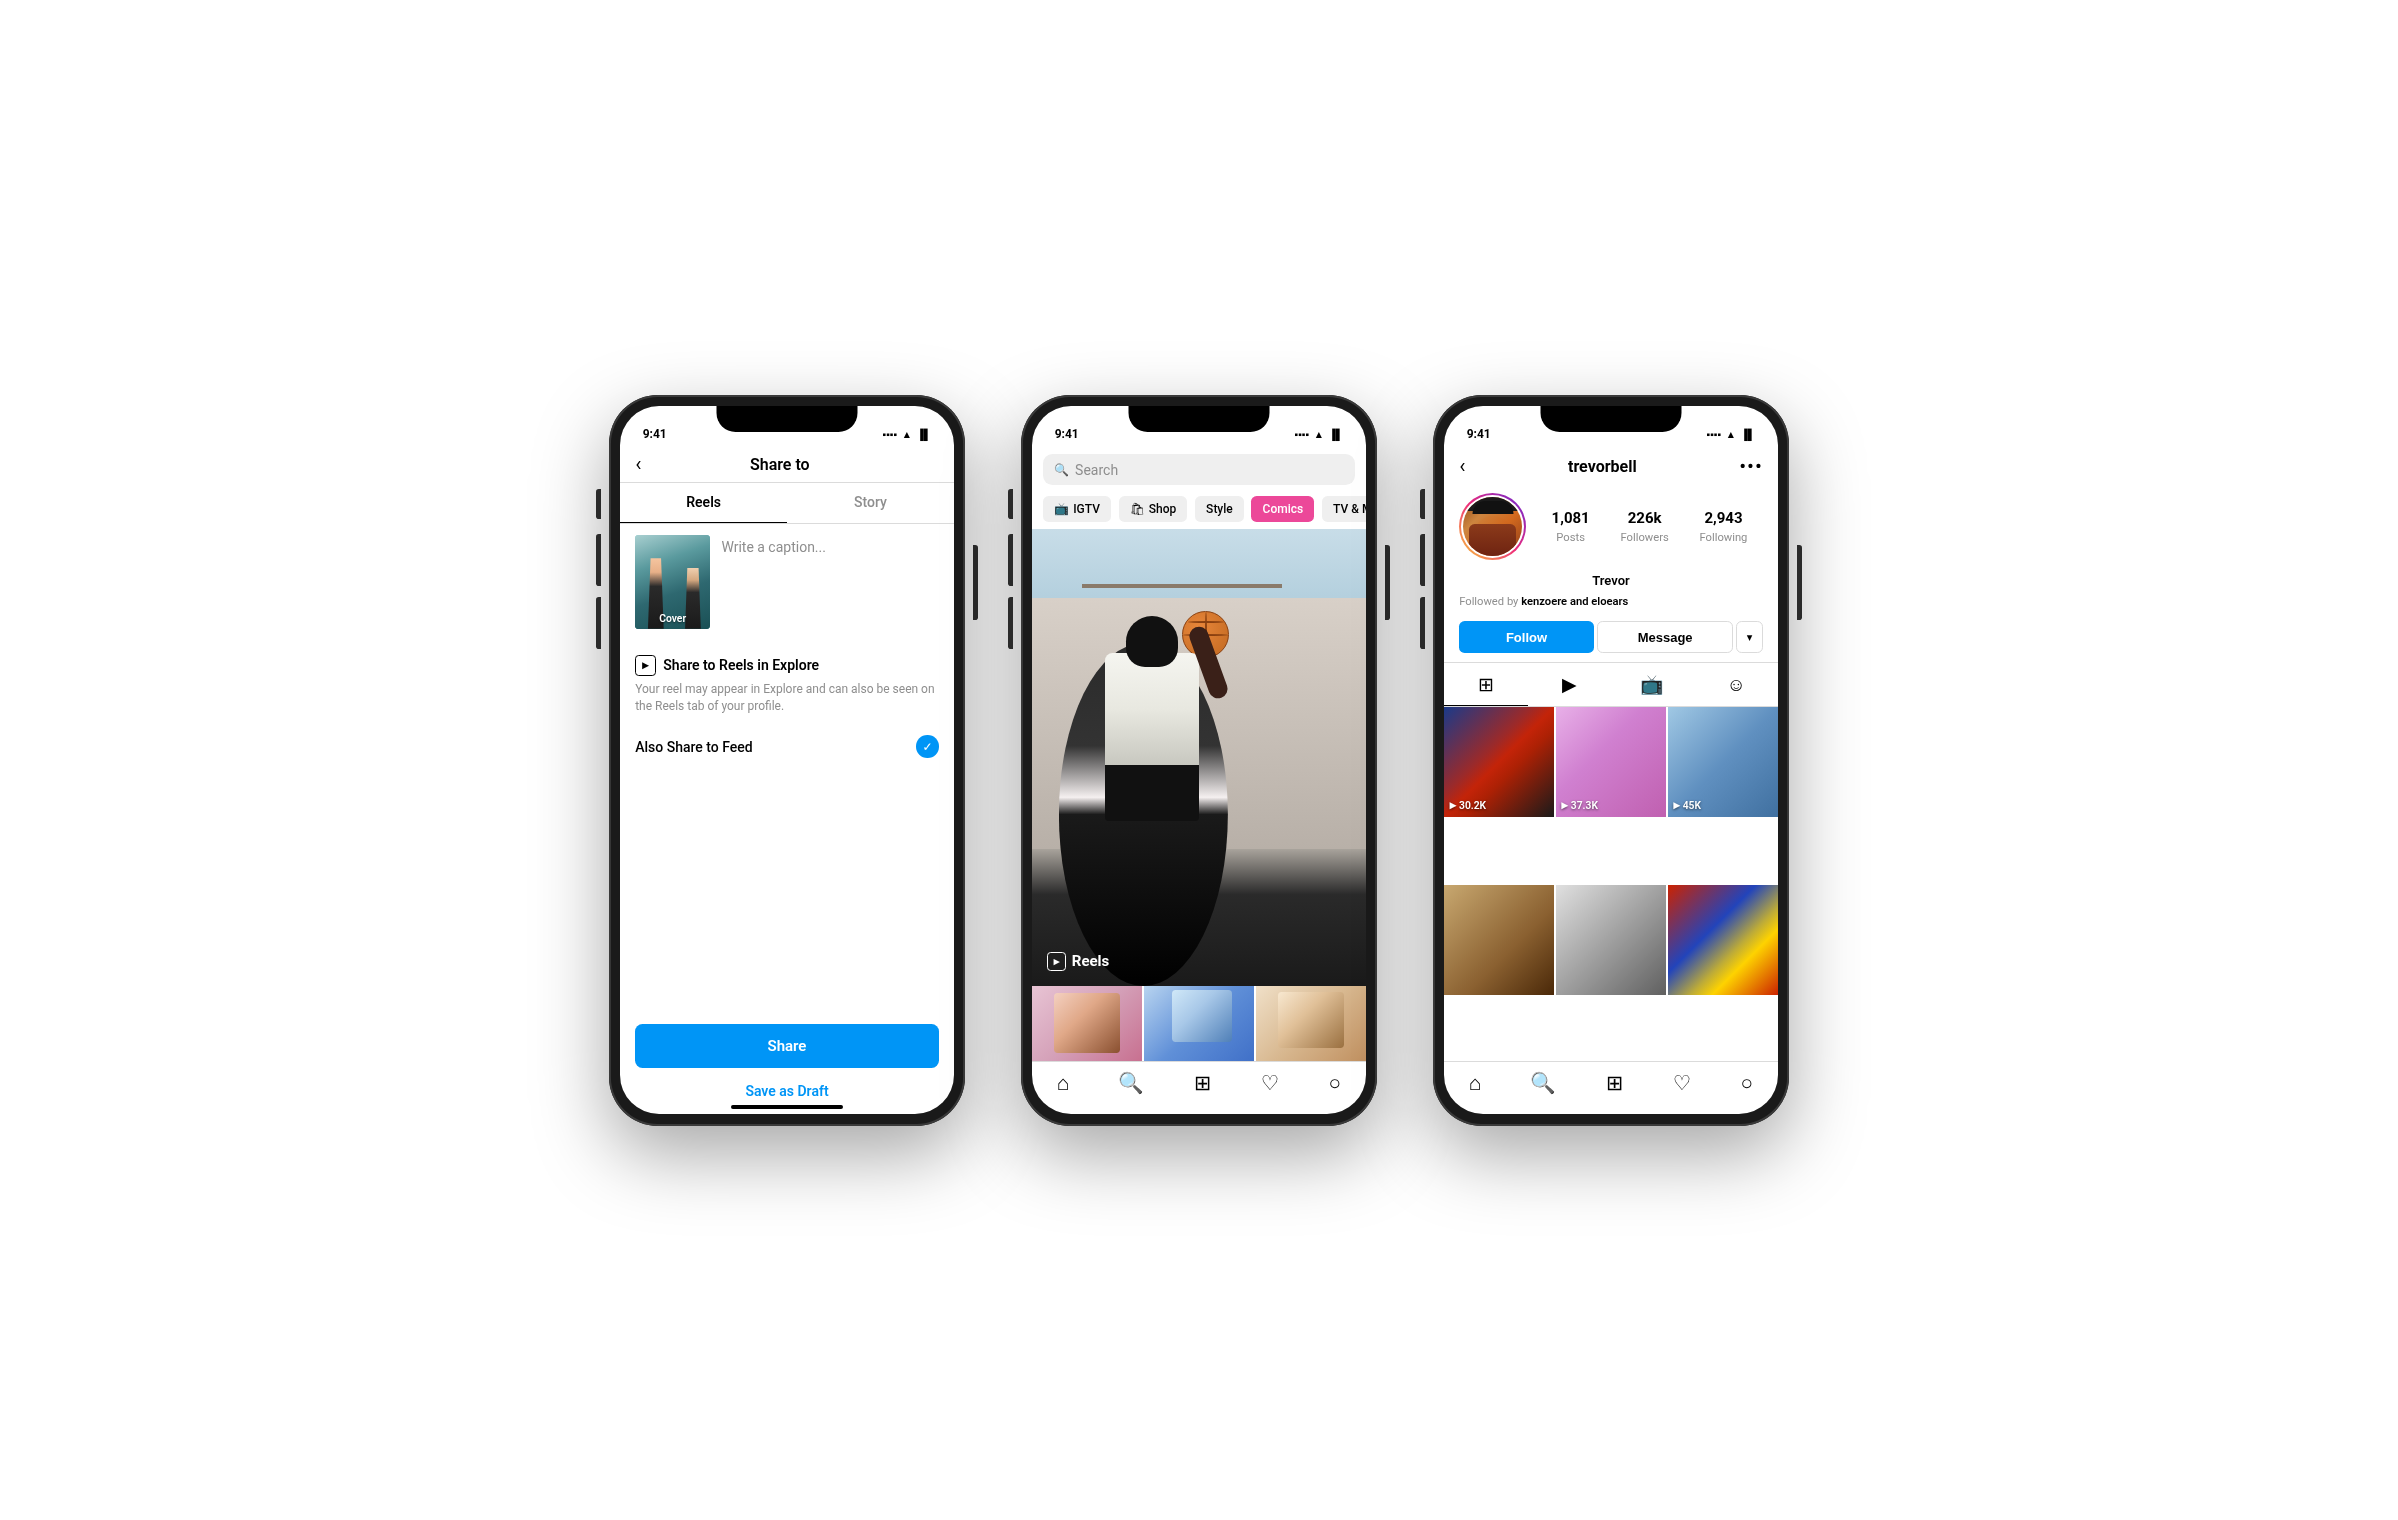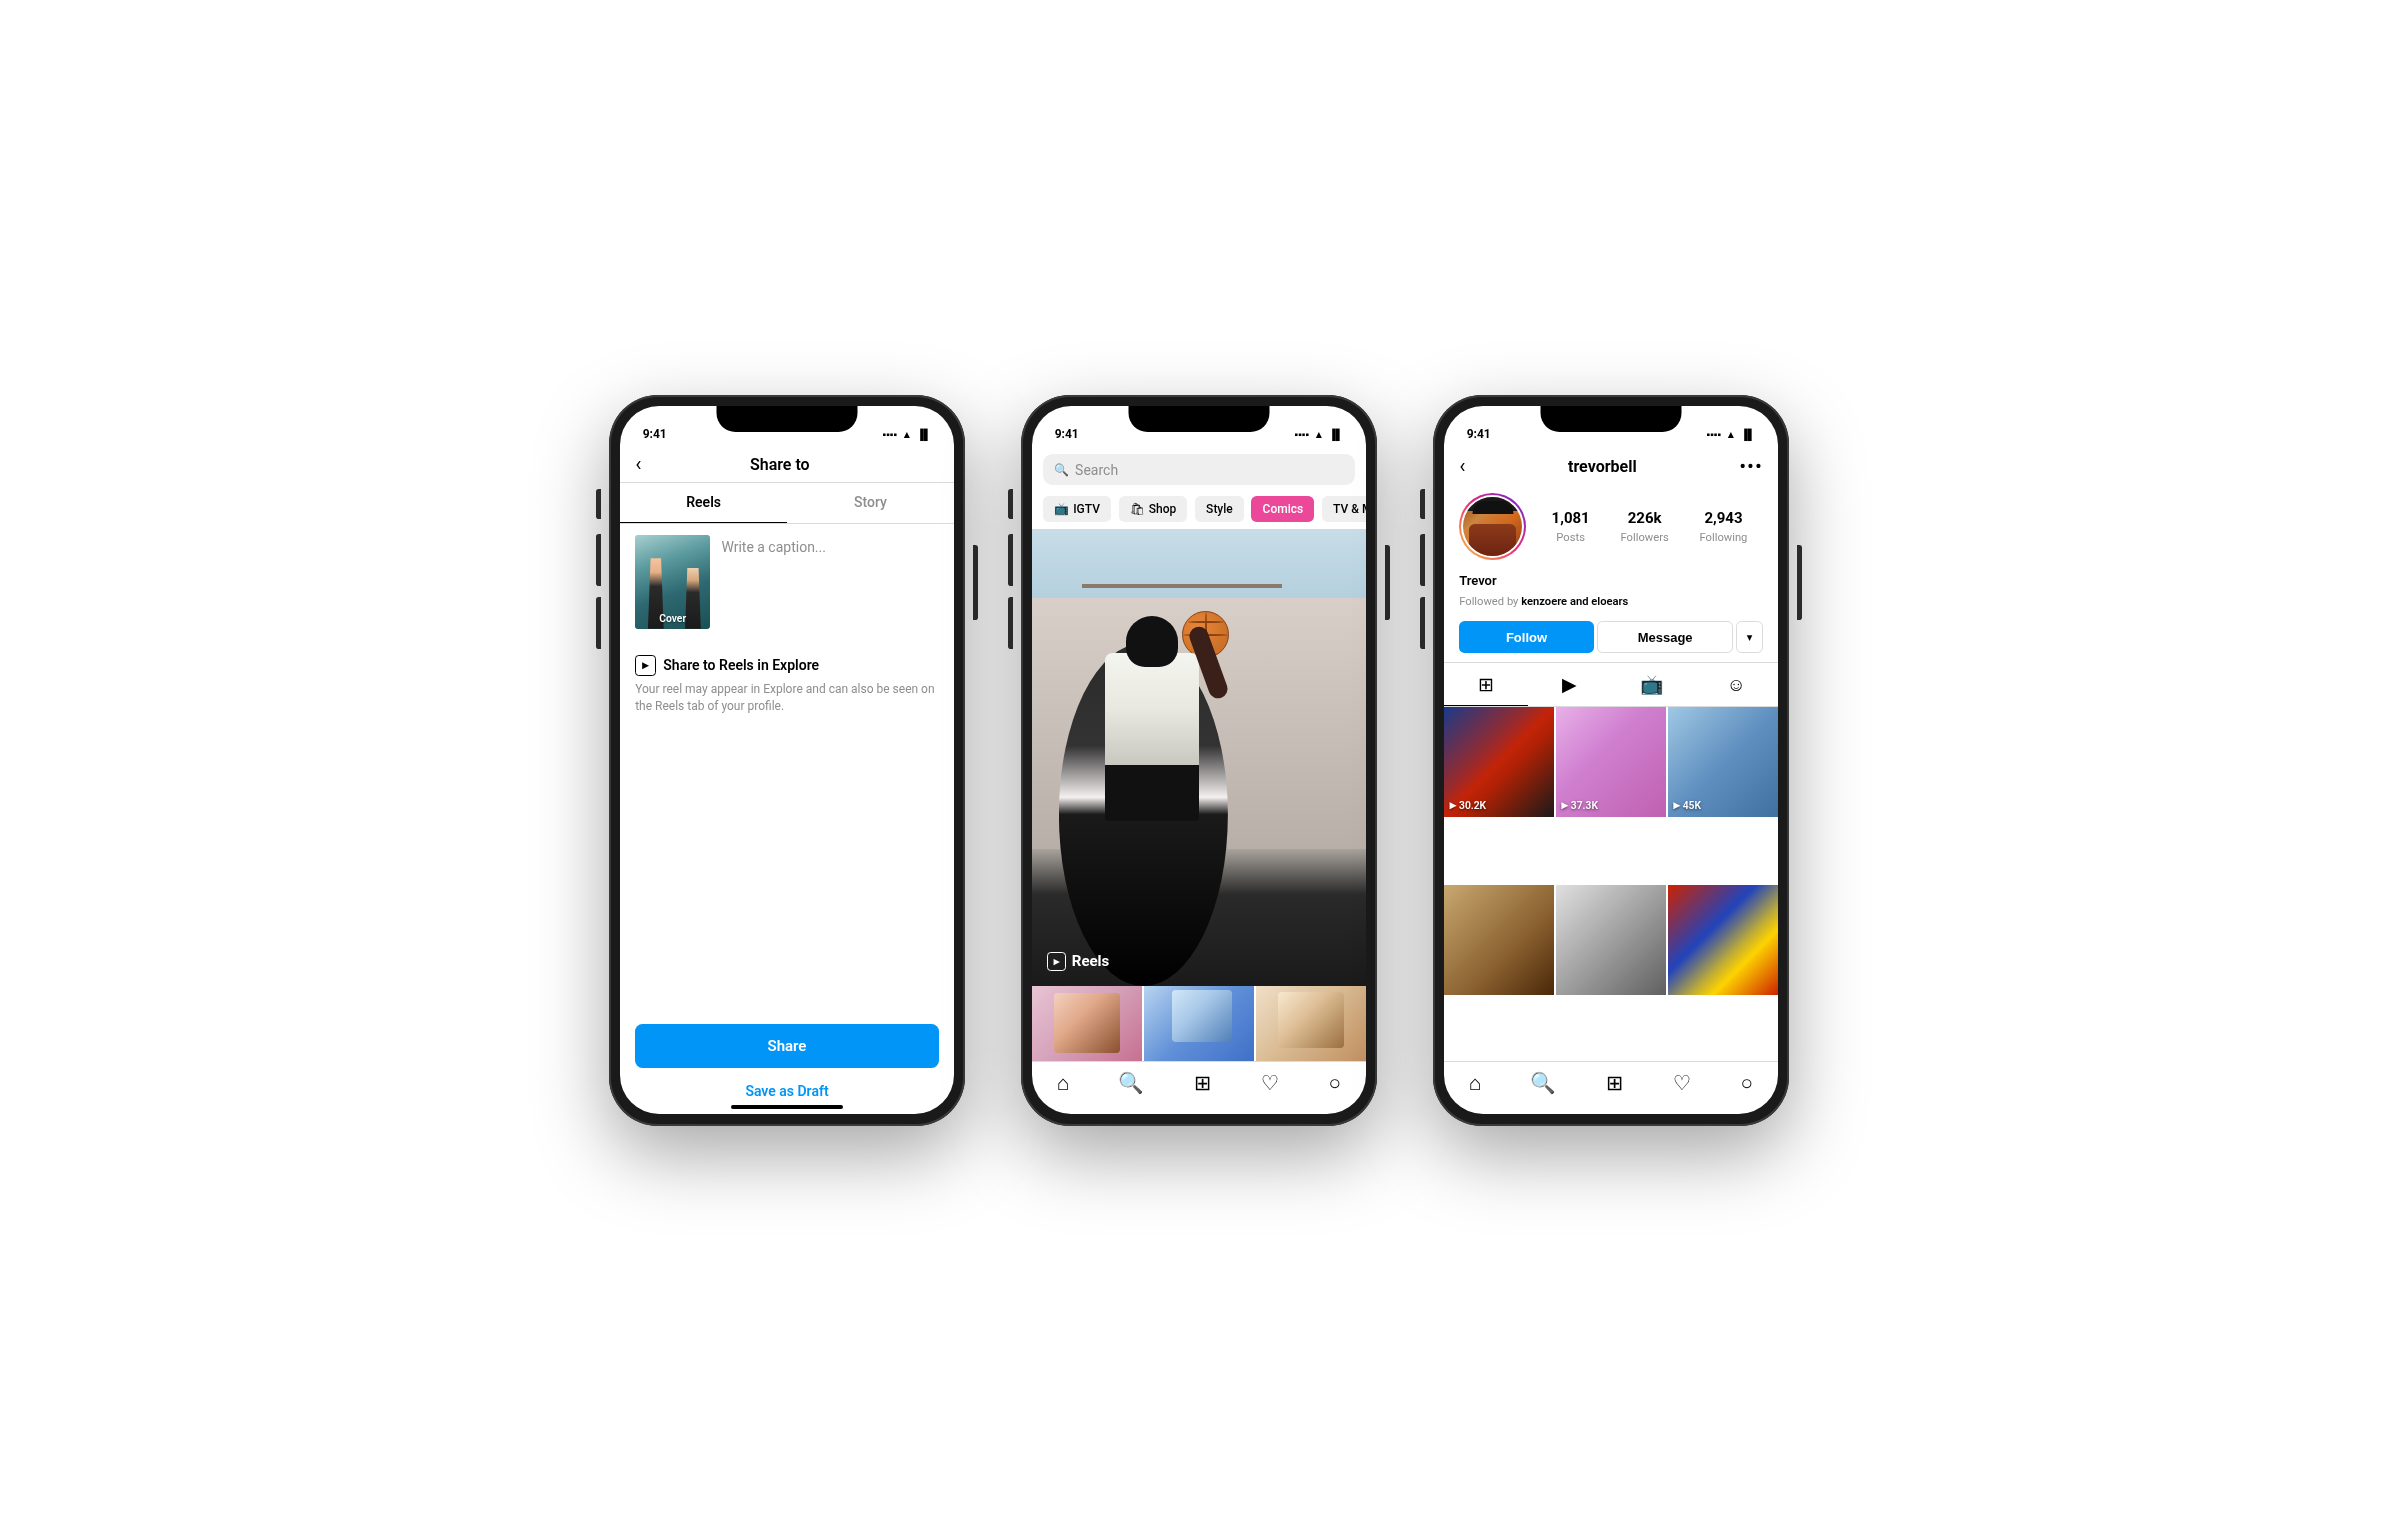--- a/index.html
+++ b/index.html
@@ -416,20 +416,21 @@
       font-weight: 700;
       display: block;
     }
     .stat-label {
       font-size: 11.2px;
       color: #8e8e8e;
     }
     .profile-name-row {
       padding: 3.7px 15px;
       flex-shrink: 0;
+      text-align: center;
     }
     .display-name {
       font-size: 13px;
       font-weight: 600;
     }
     .followed-by-row {
       padding: 1.9px 15px 7.5px;
       font-size: 11.2px;
       color: #8e8e8e;
       flex-shrink: 0;
@@ -627,20 +628,24 @@
           <div class="share-explore-section">
             <div class="share-explore-title">
               <div class="reel-icon-box">
                 <span>▶</span>
               </div>
               <span>Share to Reels in Explore</span>
             </div>
             <div class="share-explore-desc">Your reel may appear in Explore and can also be seen on the Reels tab of your profile.</div>
           </div>
 
+          <div class="also-share-row">
+            <span class="also-share-label">Also Share to Feed</span>
+            <div class="check-circle">✓</div>
+          </div>
 
           <div style="flex:1"></div>
 
           <div class="share-btn">Share</div>
 
           <div class="save-draft-btn">Save as Draft</div>
 
           <div style="height:5.6px;display:flex;align-items:center;justify-content:center;padding-bottom:7.5px;flex-shrink:0;">
             <div style="width:112px;height:3.7px;background:#000;border-radius:1.9px;"></div>
           </div>

